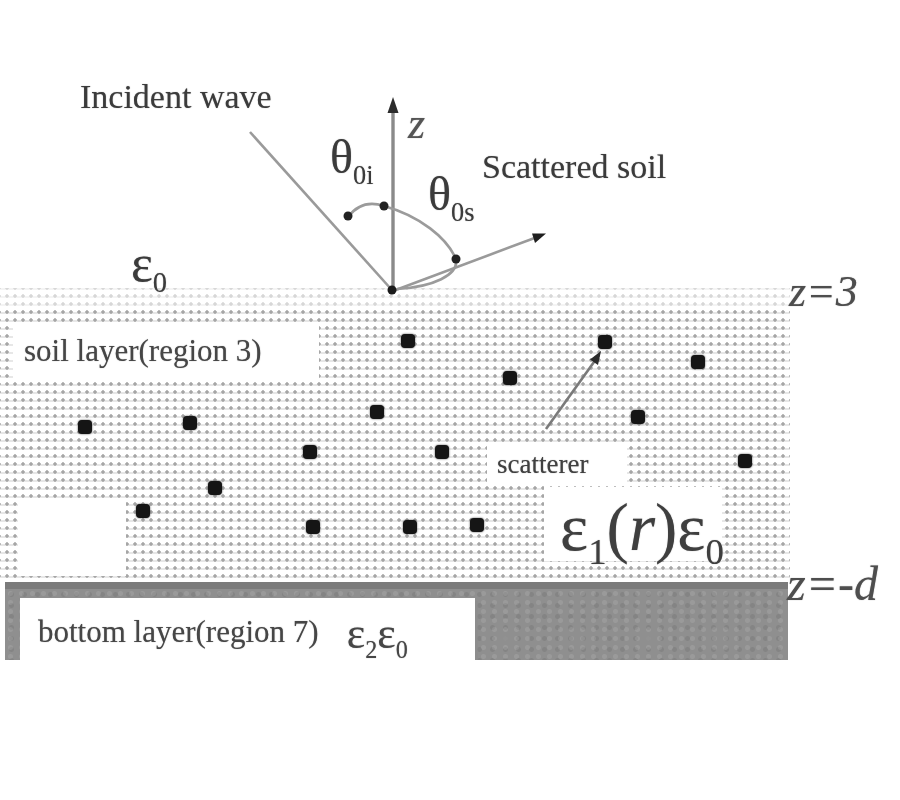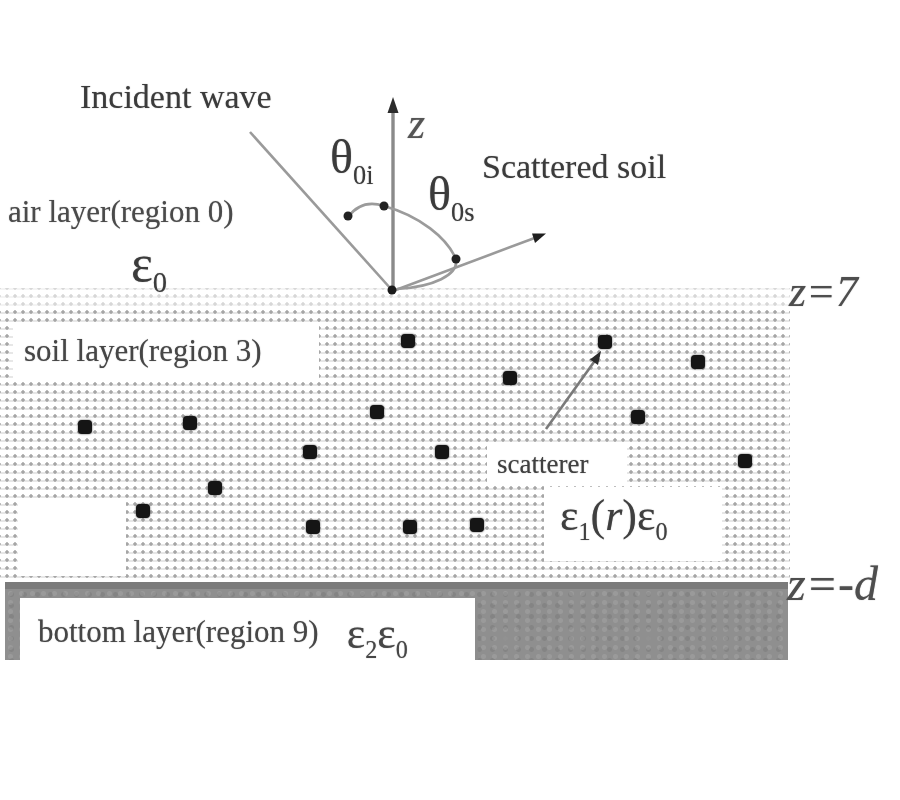--- a/index.html
+++ b/index.html
@@ -120,30 +120,29 @@
   <div class="lbl z-order-text" style="left:80px;top:80px;font-size:34px;">Incident wave</div>
 
   <div class="lbl z-order-text it" style="left:408px;top:102px;font-size:44px;color:#555;">z</div>
 
   <div class="lbl z-order-text" style="left:330px;top:133px;font-size:48px;"><span>θ</span><sub>0i</sub></div>
 
   <div class="lbl z-order-text" style="left:428px;top:170px;font-size:48px;"><span>θ</span><sub>0s</sub></div>
 
   <div class="lbl z-order-text" style="left:482px;top:150px;font-size:34px;">Scattered soil</div>
 
-  <div class="lbl z-order-text" style="left:8px;top:196px;font-size:31px;color:#4a4a4a;">air layer(region 0)</div>
 
   <div class="lbl z-order-text" style="left:131px;top:238px;font-size:52px;"><span>ε</span><sub>0</sub></div>
 
-  <div class="lbl z-order-text it" style="left:789px;top:270px;font-size:44px;color:#4e4e4e;">z=7</div>
+  <div class="lbl z-order-text it" style="left:789px;top:270px;font-size:44px;color:#4e4e4e;">z=3</div>
 
   <div class="lbl z-order-text" style="left:24px;top:335px;font-size:31px;color:#464646;">soil layer(region 3)</div>
 
   <div class="lbl z-order-text" style="left:497px;top:451px;font-size:27px;color:#404040;">scatterer</div>
 
 
-  <div class="lbl z-order-text" style="left:560px;top:494px;font-size:44px;color:#3f3f3f;"><span>ε</span><sub>1</sub><span>(</span><span class="it">r</span><span>)</span><span>ε</span><sub>0</sub></div>
+  <div class="lbl z-order-text" style="left:560px;top:494px;font-size:67px;color:#3f3f3f;"><span>ε</span><sub>1</sub><span>(</span><span class="it">r</span><span>)</span><span>ε</span><sub>0</sub></div>
 
   <div class="lbl z-order-text it" style="left:787px;top:560px;font-size:48px;color:#4e4e4e;">z=-d</div>
 
-  <div class="lbl z-order-text" style="left:38px;top:612px;font-size:31px;color:#464646;"><span>bottom layer(region 9)</span><span style="display:inline-block;width:28px;"></span><span style="font-size:44px;vertical-align:-6px;"><span>ε</span><sub>2</sub><span>ε</span><sub>0</sub></span></div>
+  <div class="lbl z-order-text" style="left:38px;top:612px;font-size:31px;color:#464646;"><span>bottom layer(region 7)</span><span style="display:inline-block;width:28px;"></span><span style="font-size:44px;vertical-align:-6px;"><span>ε</span><sub>2</sub><span>ε</span><sub>0</sub></span></div>
 
 </div>
 
 </body></html>

